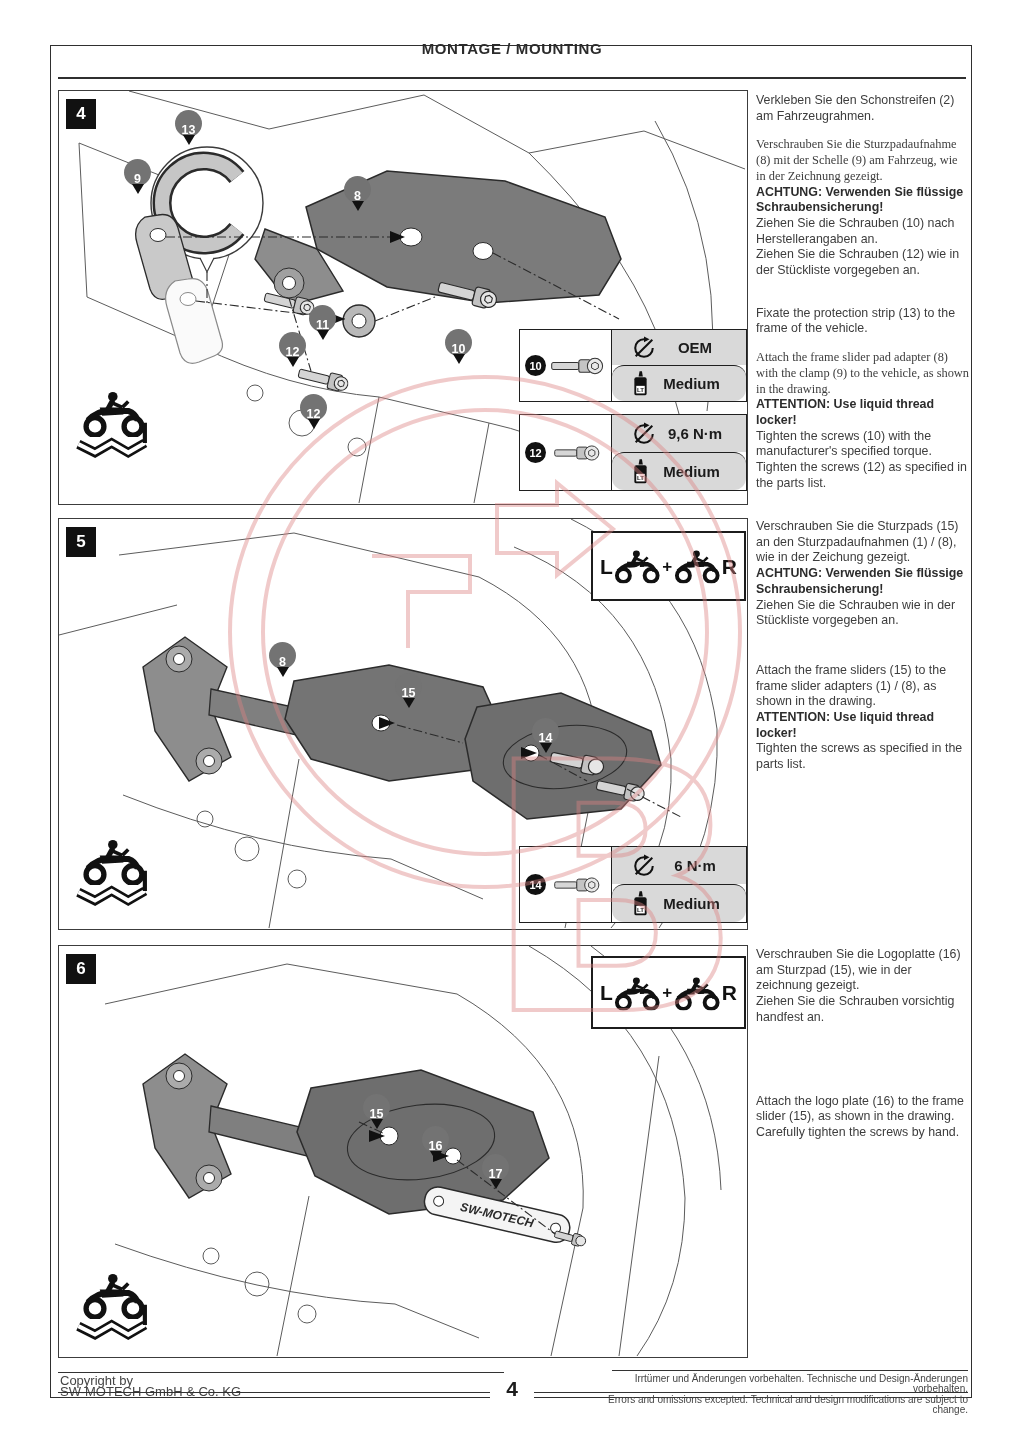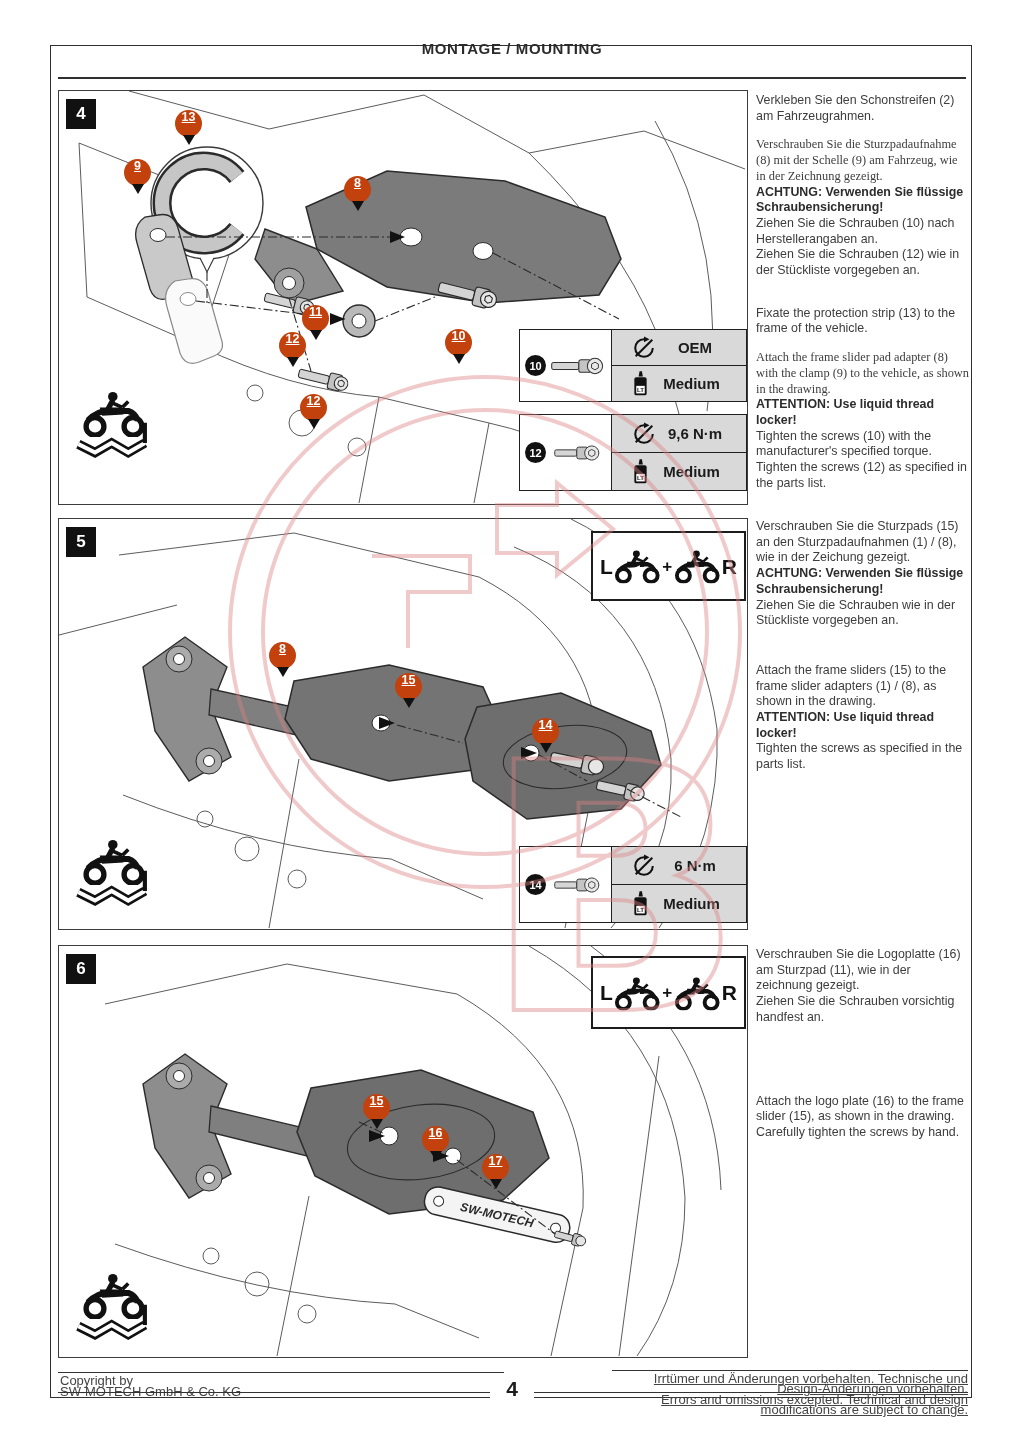--- a/index.html
+++ b/index.html
@@ -24,22 +24,22 @@
     position:absolute; border:1.6px solid #3c3c3c; background:#fff; overflow:hidden;
   }
   .panel svg.art { position:absolute; left:0; top:0; }
   .stepnum {
     position:absolute; left:7px; top:8px; width:30px; height:30px; background:#111;
     color:#fff; font-size:17px; font-weight:bold; display:flex; align-items:center;
     justify-content:center; z-index:6;
   }
   .bubble {
     position:absolute; width:27px; height:27px; border-radius:50%;
-    background:#c2410c; color:#fff; display:flex; align-items:flex-start; justify-content:center;
-    font-size:12.5px; font-weight:bold; z-index:5;text-decoration:underline;
+    background:#737373; color:#fff; display:flex; align-items:flex-end; justify-content:center;
+    font-size:12.5px; font-weight:bold; z-index:5;
   }
   .bubble::after {
     content:""; position:absolute; bottom:-8px; left:50%; transform:translateX(-50%);
     border-left:6px solid transparent; border-right:6px solid transparent;
     border-top:10px solid #111;
   }
   .moto-stand { position:absolute; z-index:4; }
 
   .lrplate {
     position:absolute; border:2.2px solid #1c1c1c; background:#fff; z-index:6;
@@ -52,41 +52,41 @@
   .spec-left {
     width:92px; background:#fff; display:flex; align-items:center;
     gap:4px; padding:0 5px; border-right:1.7px solid #1f1f1f;
   }
   .pbadge {
     min-width:21px; height:21px; border-radius:50%; background:#111; color:#fff;
     font-size:11px; font-weight:bold; display:flex; align-items:center; justify-content:center;
   }
   .spec-rows { flex:1; display:flex; flex-direction:column; }
   .srow { flex:1; background:#d9d9d9; display:flex; align-items:center; gap:8px; padding:0 20px; }
-  .srow + .srow { border-top:1.7px solid #1f1f1f; }
+  .srow + .srow { border-top:1.7px solid #1f1f1f;border-radius:12px; }
   .sval { flex:1; text-align:center; font-size:15px; font-weight:bold; color:#1b1b1b; }
 
   .col { position:absolute; left:756px; width:213px; font-size:12.4px; line-height:15.7px; color:#3d3d3d; }
   .para { margin:0; }
   .para.gap  { margin-top:13px;font-family:Liberation Serif, serif; }
   .para.bold { font-weight:bold; color:#2c2c2c; }
   .para.en-first4 { margin-top:27px; }
   .para.en-first5 { margin-top:34px; }
   .para.en-first6 { margin-top:68px; }
 
   .watermark { position:absolute; left:0; top:0; z-index:7; pointer-events:none; opacity:.42; }
 
   .footer-rule-left  { position:absolute; left:58px;  top:1372px; width:446px; border-top:1.4px solid #333; }
   .footer-rule-right { position:absolute; left:612px; top:1370px; width:356px; border-top:1.4px solid #333; }
   .footer-copy {
     position:absolute; left:60px; top:1376px; font-size:13px; line-height:10.6px; color:#444;
   }
   .footer-right {
     position:absolute; left:608px; top:1374px; width:360px; text-align:right;
-    font-size:13px; line-height:10.4px; color:#444;text-decoration:underline;
+    font-size:10px; line-height:10.4px; color:#444;
   }
   .footer-pageline { position:absolute; left:58px; top:1392px; width:910px; border-top:1.4px solid #333; }
   .page-num {
     position:absolute; left:490px; top:1377px; width:44px; text-align:center;
     font-size:21px; font-weight:bold; color:#1d1d1d; background:#fff; z-index:8;
   }
 </style>
 </head>
 <body>
 
@@ -189,21 +189,21 @@
 
   <div class="bubble" style="left:116px; top:19px;">
       <span>13</span>
     </div>
   <div class="bubble" style="left:65px;  top:68px;">
       <span>9</span>
     </div>
   <div class="bubble" style="left:285px; top:85px;">
       <span>8</span>
     </div>
-  <div class="bubble" style="left:243px; top:214px;">
+  <div class="bubble" style="left:250px; top:214px;">
       <span>11</span>
     </div>
   <div class="bubble" style="left:220px; top:241px;">
       <span>12</span>
     </div>
   <div class="bubble" style="left:386px; top:238px;">
       <span>10</span>
     </div>
   <div class="bubble" style="left:241px; top:303px;">
       <span>12</span>
@@ -484,21 +484,21 @@
     <span class="lr-plus">+</span>
     <svg width="50" height="40" viewBox="0 0 56 40">
       <use href="#sym-moto"></use>
         <path d="M25,19 l10,5 -10,5 z" fill="#fff"></path>
     </svg>
     <span class="lr-letter">R</span>
   </div>
 </div>
 
 <div class="col" style="top:947px;">
-  <p class="para">Verschrauben Sie die Logoplatte (16) am Sturzpad (11), wie in der zeichnung gezeigt.</p>
+  <p class="para">Verschrauben Sie die Logoplatte (16) am Sturzpad (15), wie in der zeichnung gezeigt.</p>
   <p class="para">Ziehen Sie die Schrauben vorsichtig handfest an.</p>
   <p class="para en-first6">Attach the logo plate (16) to the frame slider (15), as shown in the drawing.</p>
   <p class="para">Carefully tighten the screws by hand.</p>
 </div>
 
 <svg class="watermark" width="1024" height="1448" viewBox="0 0 1024 1448">
   <g fill="none" stroke="#dd8383" stroke-width="4">
     <circle cx="485" cy="632" r="255"></circle>
     <circle cx="485" cy="632" r="222"></circle>
     <path d="M497,505 h60 v-22 l56,46 -56,46 v-22 h-60 z"></path>

